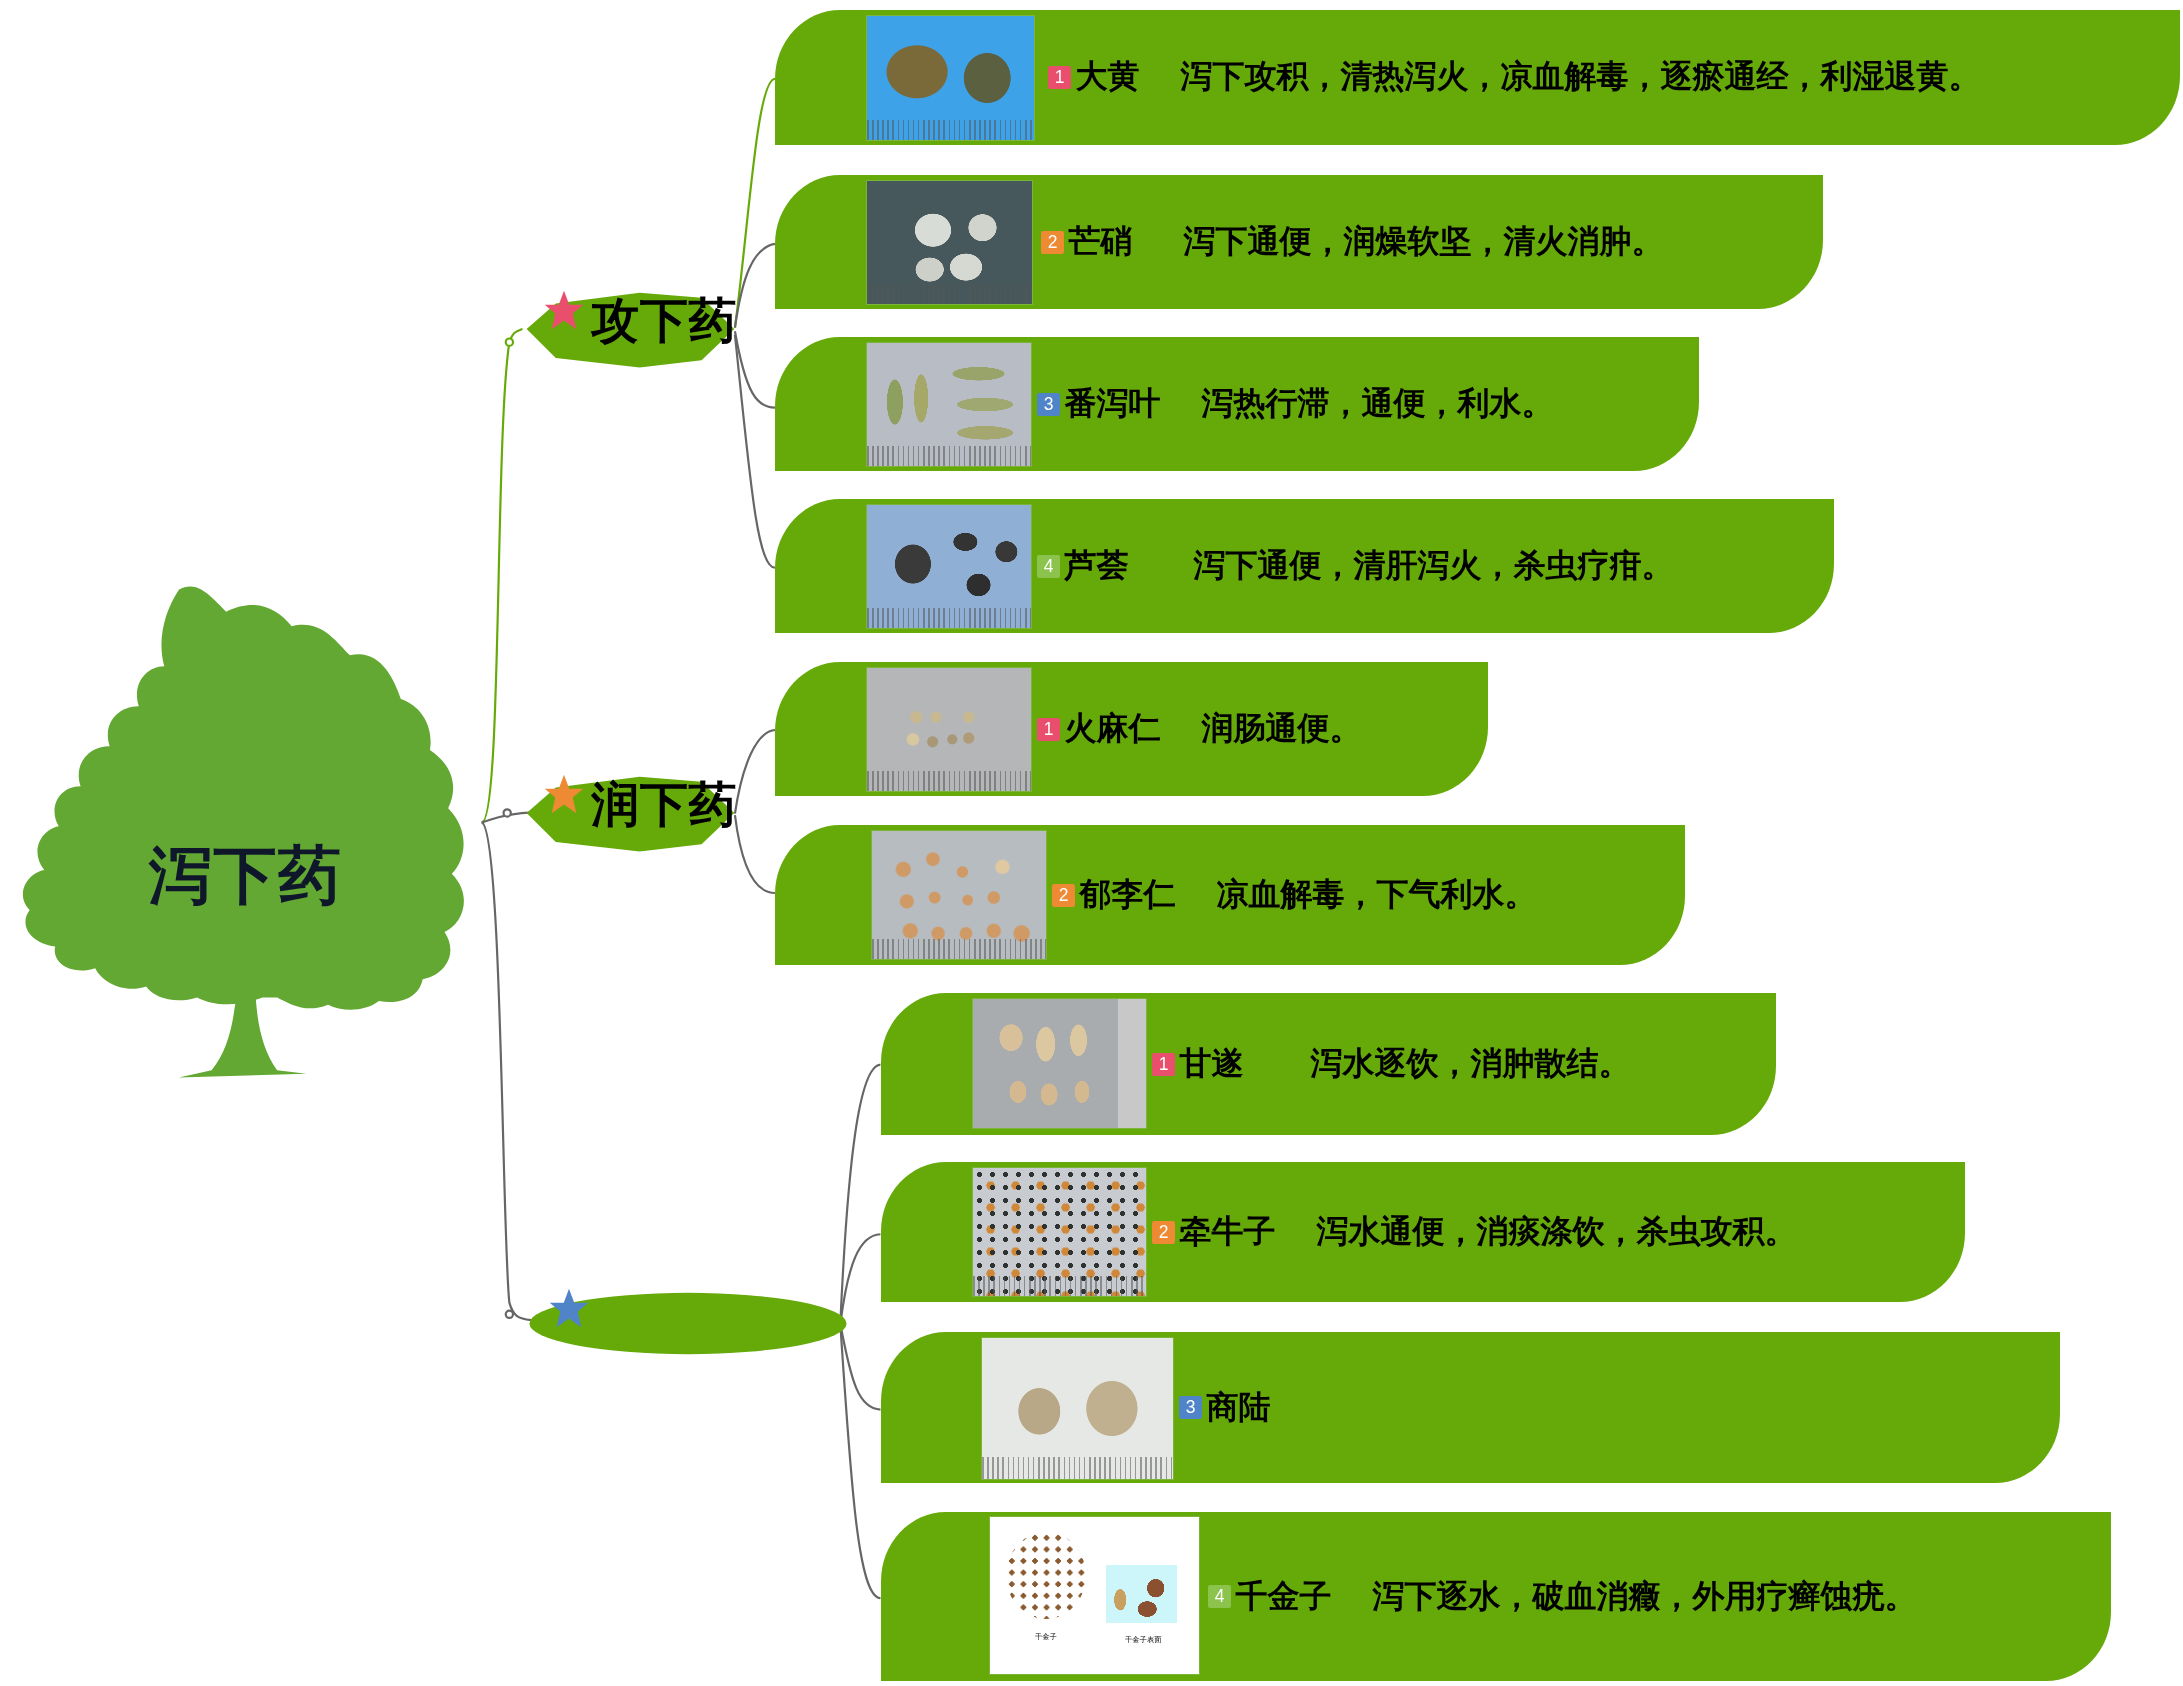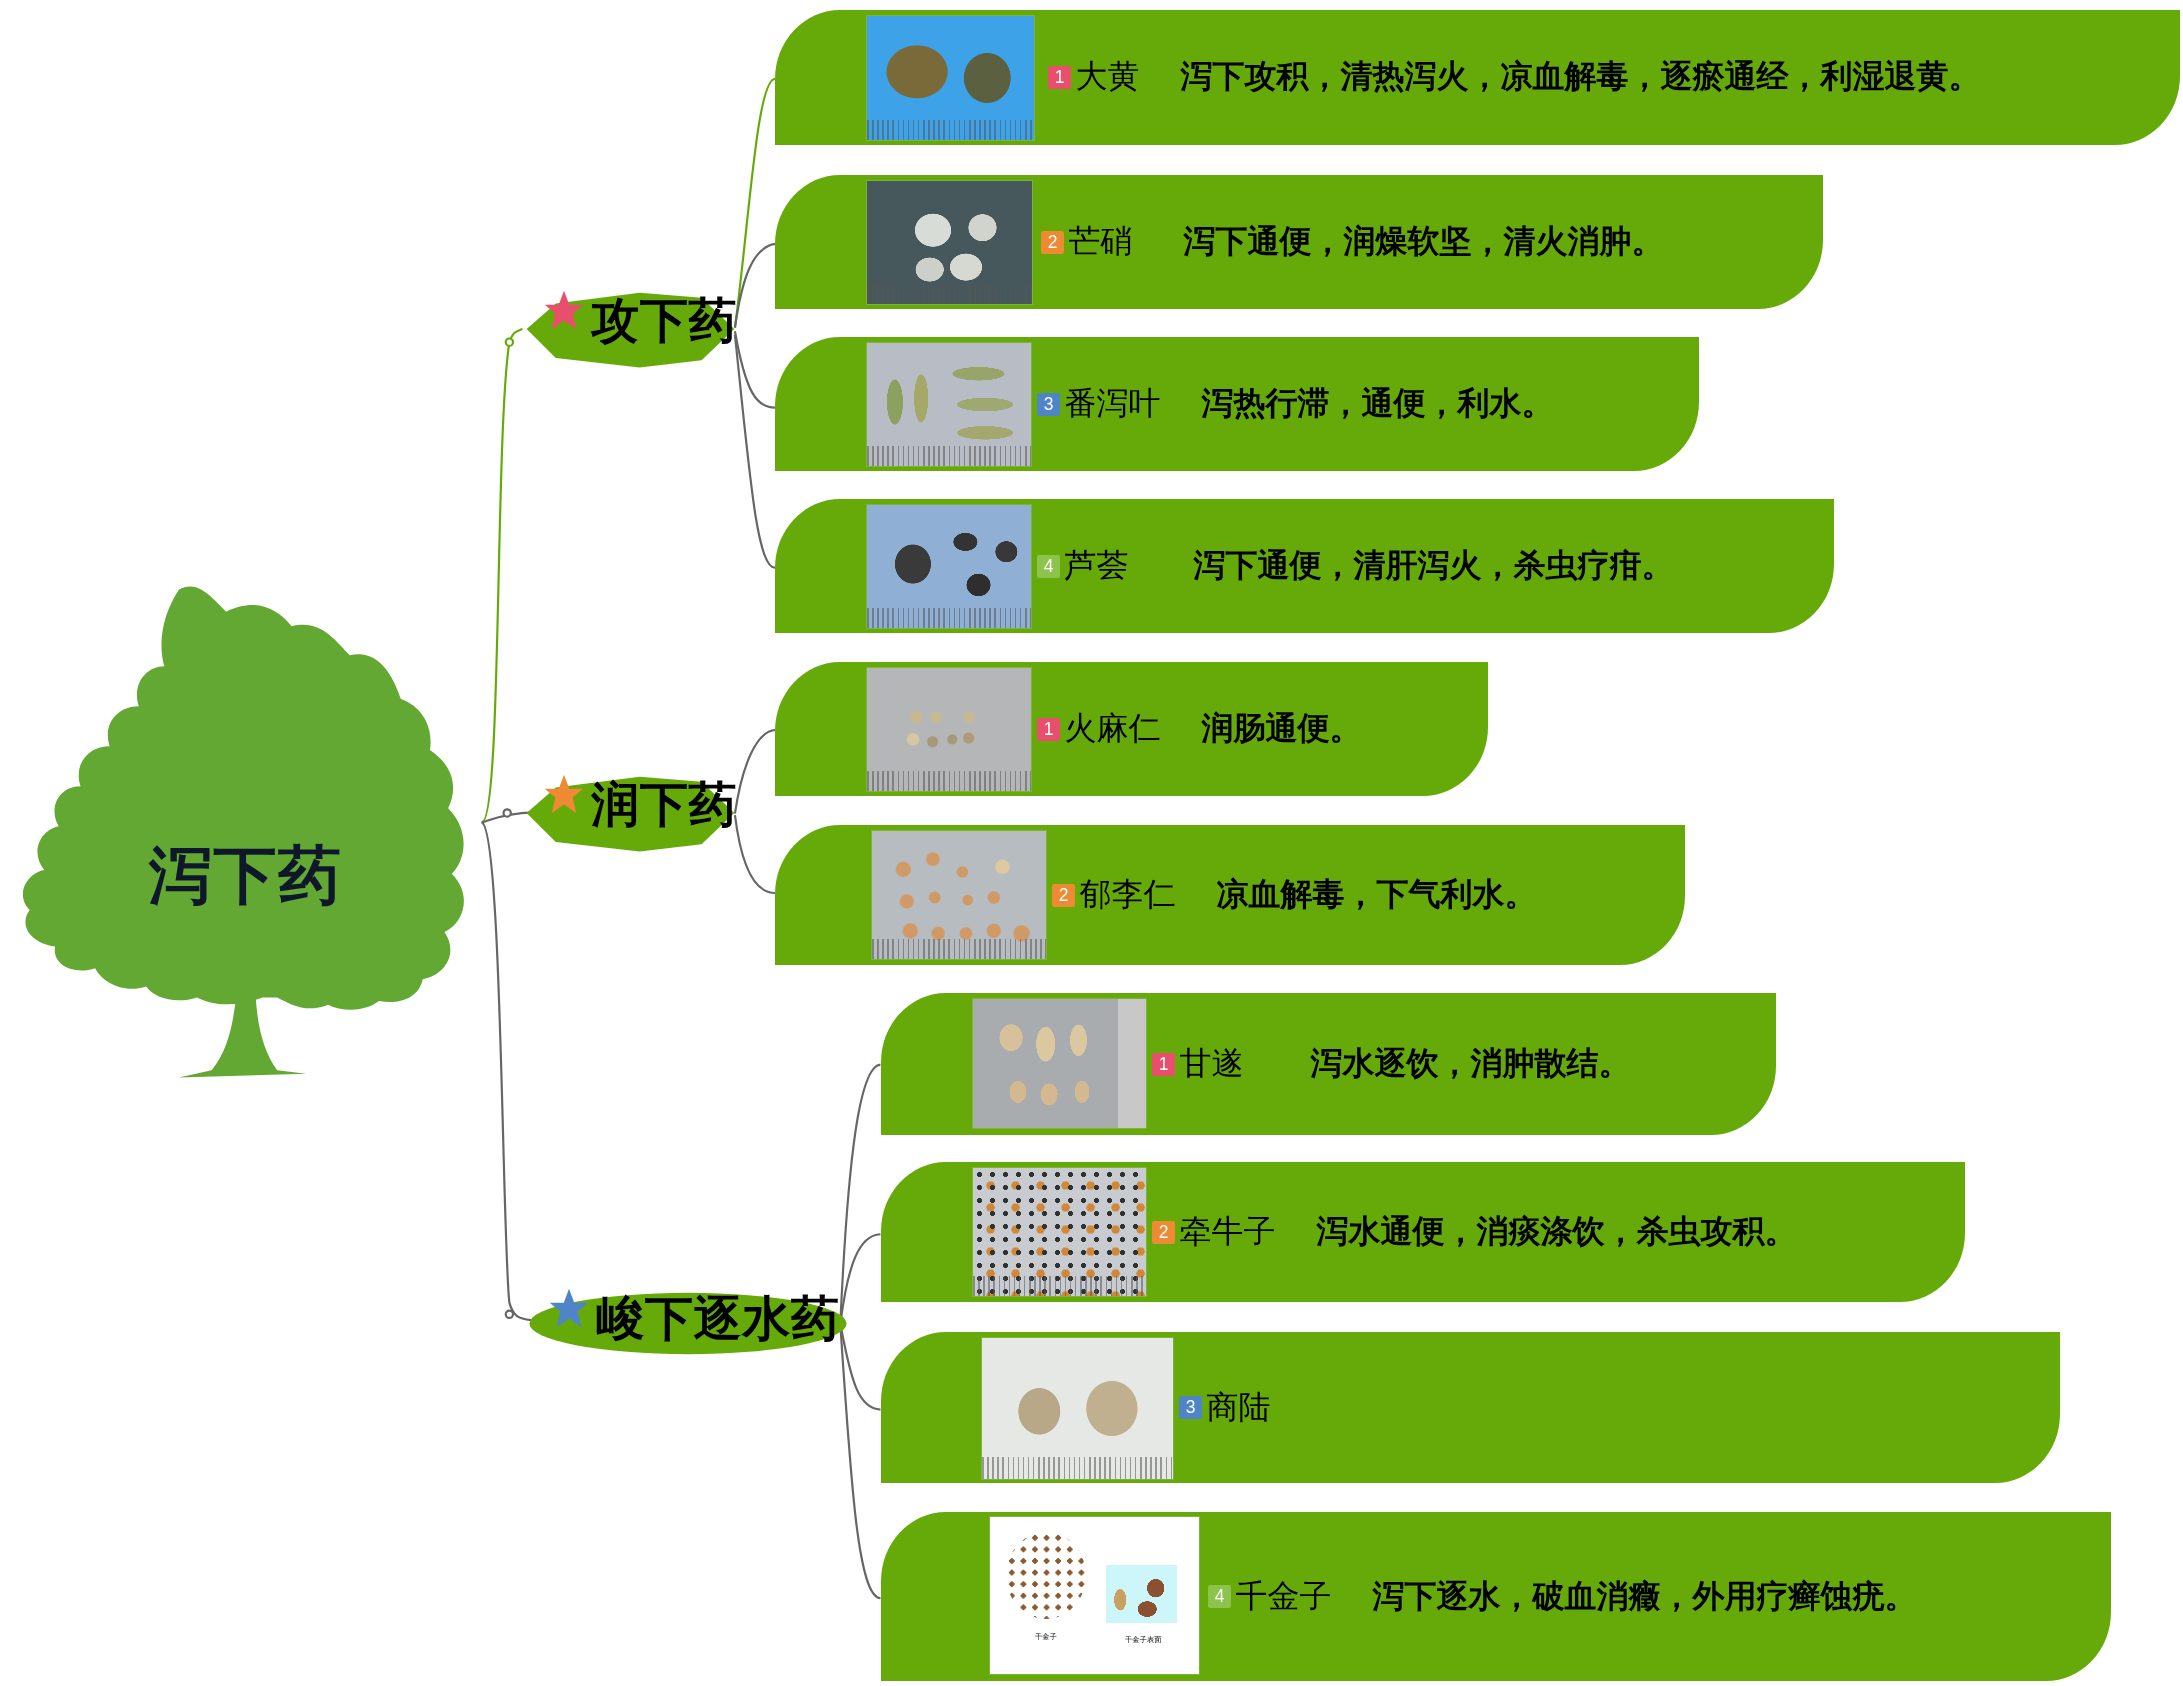--- a/index.html
+++ b/index.html
@@ -13,21 +13,21 @@
   .branch svg.leafbg { position:absolute; left:0; top:0; width:100%; height:100%; }
   .branch .star { position:relative; width:42px; height:42px; margin-left:20.4px; z-index:2; }
   .branch .blabel { position:relative; z-index:2; font-size:48px; font-weight:bold; color:#000;
                     margin-left:5.8px; white-space:nowrap; letter-spacing:0.7px; }
   .topic { position:absolute; background:#66aa0a; border-top-left-radius:65px 69px;
            border-bottom-right-radius:65px 69px; box-sizing:border-box; display:flex; align-items:center; }
   .topic .photo { position:absolute; overflow:hidden; border:0.7px solid #7ab53a; box-sizing:border-box; }
   .topic .num { width:23px; height:23px; border-radius:2.2px; color:#fff; font-size:17.5px;
                 font-family:"Liberation Sans",sans-serif; display:flex; align-items:center; justify-content:center;
                 flex:0 0 auto; }
-  .topic .name { font-size:32px; font-weight:normal; color:#000; margin-left:4.4px; white-space:pre; }
+  .topic .name { font-size:32px; font-weight:bold; color:#000; margin-left:4.4px; white-space:pre; }
   .topic .desc { font-size:32px; font-weight:bold; color:#000000; white-space:pre; }
   .ruler { position:absolute; left:0; right:0; bottom:0; height:16%;
            background:repeating-linear-gradient(90deg,#555 0 1.5px,transparent 1.5px 5.1px); opacity:.55; }
 </style>
 </head>
 <body>
 
 <svg id="connectors" viewBox="0 0 3000 2318">
   <g fill="none" stroke-width="3">
 
@@ -81,21 +81,20 @@
   <span class="blabel">润下药</span>
 </div>
 
 <div class="branch" style="left:528px;top:1287px;width:320px;height:73px;">
   <svg class="leafbg" viewBox="0 0 440 100" preserveAspectRatio="none">
     <ellipse cx="220" cy="50" rx="218" ry="42" fill="#66aa0a"></ellipse>
   </svg>
   <svg class="star" viewBox="0 0 24 24">
       <polygon points="12,1 15,9 23,9 17,14 19,23 12,18 5,23 7,14 1,9 9,9" fill="#4f84c9"></polygon>
     </svg>
-  <span class="blabel">峻下逐水药</span>
 </div>
 
 <div class="topic" style="left:775px;top:9.5px;width:1405px;height:135px;padding-left:273px;">
   <div class="photo" style="left:91px;top:5.1px;width:169px;height:126px;background:radial-gradient(ellipse 30% 35% at 30% 45%,#7a6a3a 60%,transparent 62%),radial-gradient(ellipse 23% 33% at 72% 50%,#5a6040 60%,transparent 62%),#3ea2e8;">
       <div class="ruler"></div>
     </div>
   <span class="num" style="background:#e94f6c">1</span>
   <span class="name">大黄</span>
   <span class="desc" style="margin-left:41px">泻下攻积，清热泻火，凉血解毒，逐瘀通经，利湿退黄。</span>
 </div>

